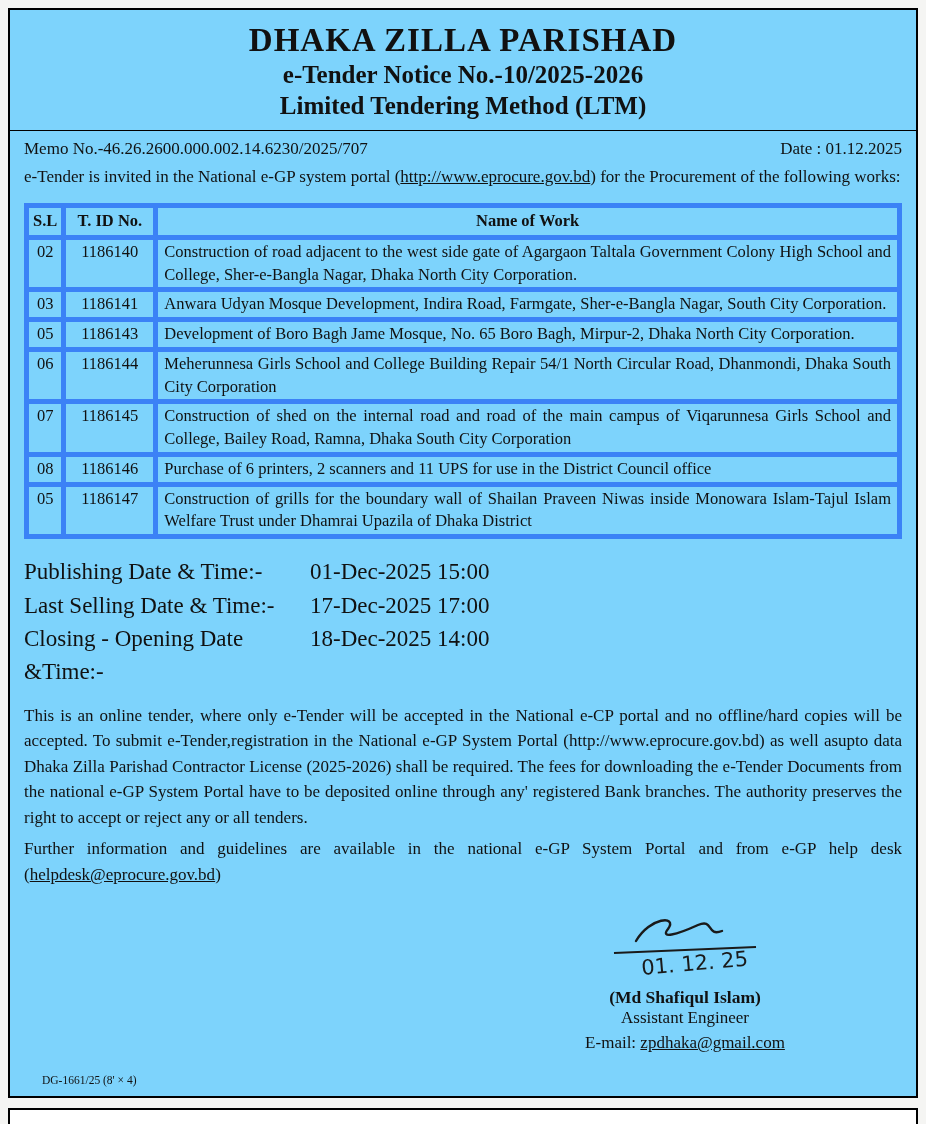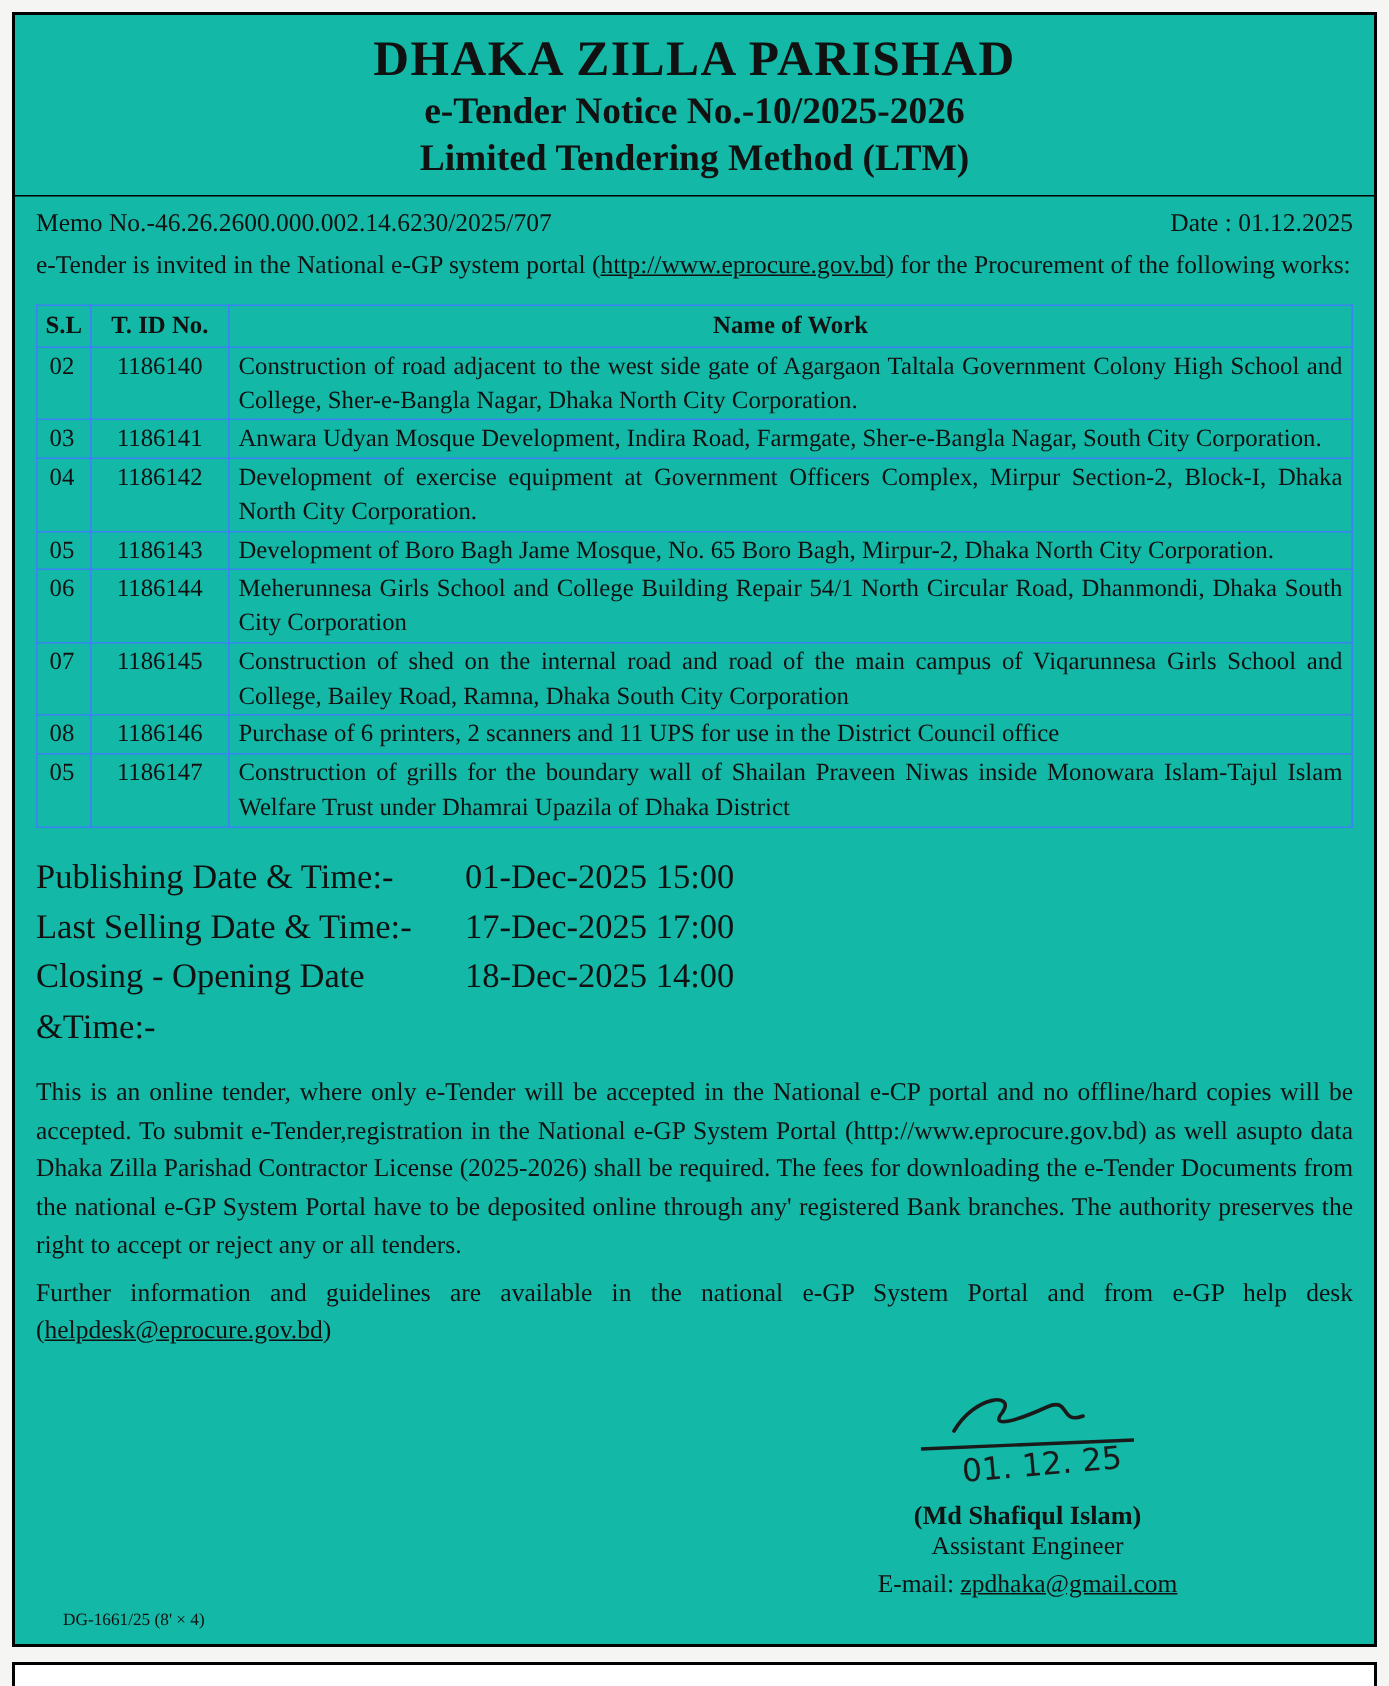--- a/index.html
+++ b/index.html
@@ -5,42 +5,42 @@
   * { box-sizing: border-box; }
   html,body { margin:0; padding:0; }
   body {
     width:926px; height:1124px; position:relative;
     background:#f5f5f3;
     font-family:"Liberation Serif", serif;
     color:#111;
   }
   .page {
     position:absolute; top:8px; left:8px; right:8px; height:1090px;
-    border:2px solid #000; background:#14b8a6;
+    border:2px solid #000; background:#7dd3fc;
     padding:8px 14px 0; overflow:hidden;
   }
   .second-box {
     position:absolute; top:1108px; left:8px; right:8px; height:30px;
     border:2px solid #000; border-bottom:none; background:#fff;
   }
   
   .hdr { text-align:center; }
   .hdr .title  { font-size:33px; font-weight:bold; margin:4px 0 2px; letter-spacing:1px; }
   .hdr .sub    { font-size:25px; font-weight:bold; margin:0 0; }
   .hdr .method { font-size:25px; font-weight:bold; margin:3px 0 10px; }
   .hdr-rule { border:none; border-top:1.5px solid #000; margin:0 -14px 8px; }
   
   .memo-row { display:flex; justify-content:space-between; font-size:17px; margin:2px 0 4px; }
   
   .intro { font-size:17px; line-height:1.65; text-align:justify; margin:4px 0 12px; }
   a.doclink { color:#111; text-decoration:underline; cursor:pointer; }
   
   table.work-table { width:100%; border-collapse:collapse; font-size:16.5px; margin:6px 0 4px; }
   .work-table th, .work-table td {
-    border:1px solid #3b82f6; padding:1px 6px; vertical-align:top; line-height:1.38;
+    border:5px solid #3b82f6; padding:1px 6px; vertical-align:top; line-height:1.38;
   }
   .work-table th { font-weight:bold; text-align:center; padding:2px 4px; }
   .col-sl { width:36px; }
   .col-tid { width:92px; }
   td.c-sl { text-align:left; padding-left:8px; }
   td.c-tid { text-align:center; }
   td.c-work { text-align:justify; }
   
   .schedule { margin:16px 0 14px; font-size:23px; }
   .sched-row { display:flex; line-height:1.45; }
@@ -96,25 +96,20 @@
         <td class="c-sl">02</td>
         <td class="c-tid">1186140</td>
         <td class="c-work">Construction of road adjacent to the west side gate of Agargaon Taltala Government Colony High School and College, Sher-e-Bangla Nagar, Dhaka North City Corporation.</td>
       </tr>
       <tr>
         <td class="c-sl">03</td>
         <td class="c-tid">1186141</td>
         <td class="c-work">Anwara Udyan Mosque Development, Indira Road, Farmgate, Sher-e-Bangla Nagar, South City Corporation.</td>
       </tr>
       <tr>
-        <td class="c-sl">04</td>
-        <td class="c-tid">1186142</td>
-        <td class="c-work">Development of exercise equipment at Government Officers Complex, Mirpur Section-2, Block-I, Dhaka North City Corporation.</td>
-      </tr>
-      <tr>
         <td class="c-sl">05</td>
         <td class="c-tid">1186143</td>
         <td class="c-work">Development of Boro Bagh Jame Mosque, No. 65 Boro Bagh, Mirpur-2, Dhaka North City Corporation.</td>
       </tr>
       <tr>
         <td class="c-sl">06</td>
         <td class="c-tid">1186144</td>
         <td class="c-work">Meherunnesa Girls School and College Building Repair 54/1 North Circular Road, Dhanmondi, Dhaka South City Corporation</td>
       </tr>
       <tr>

